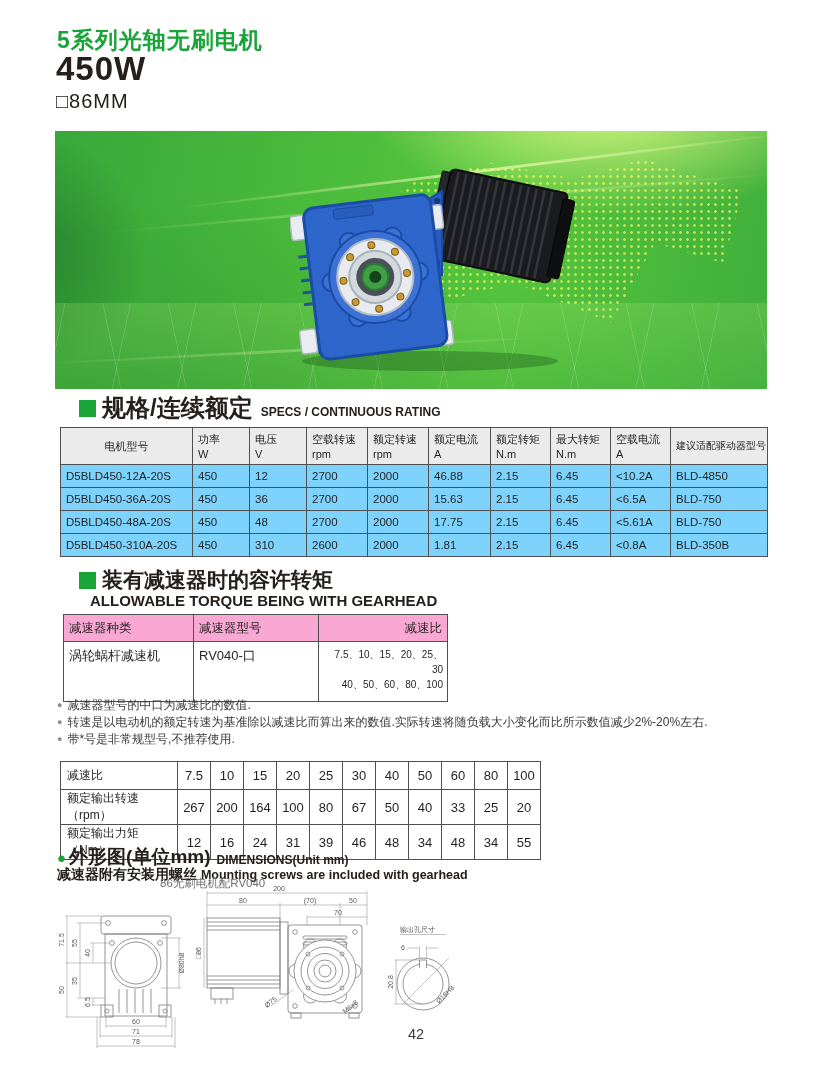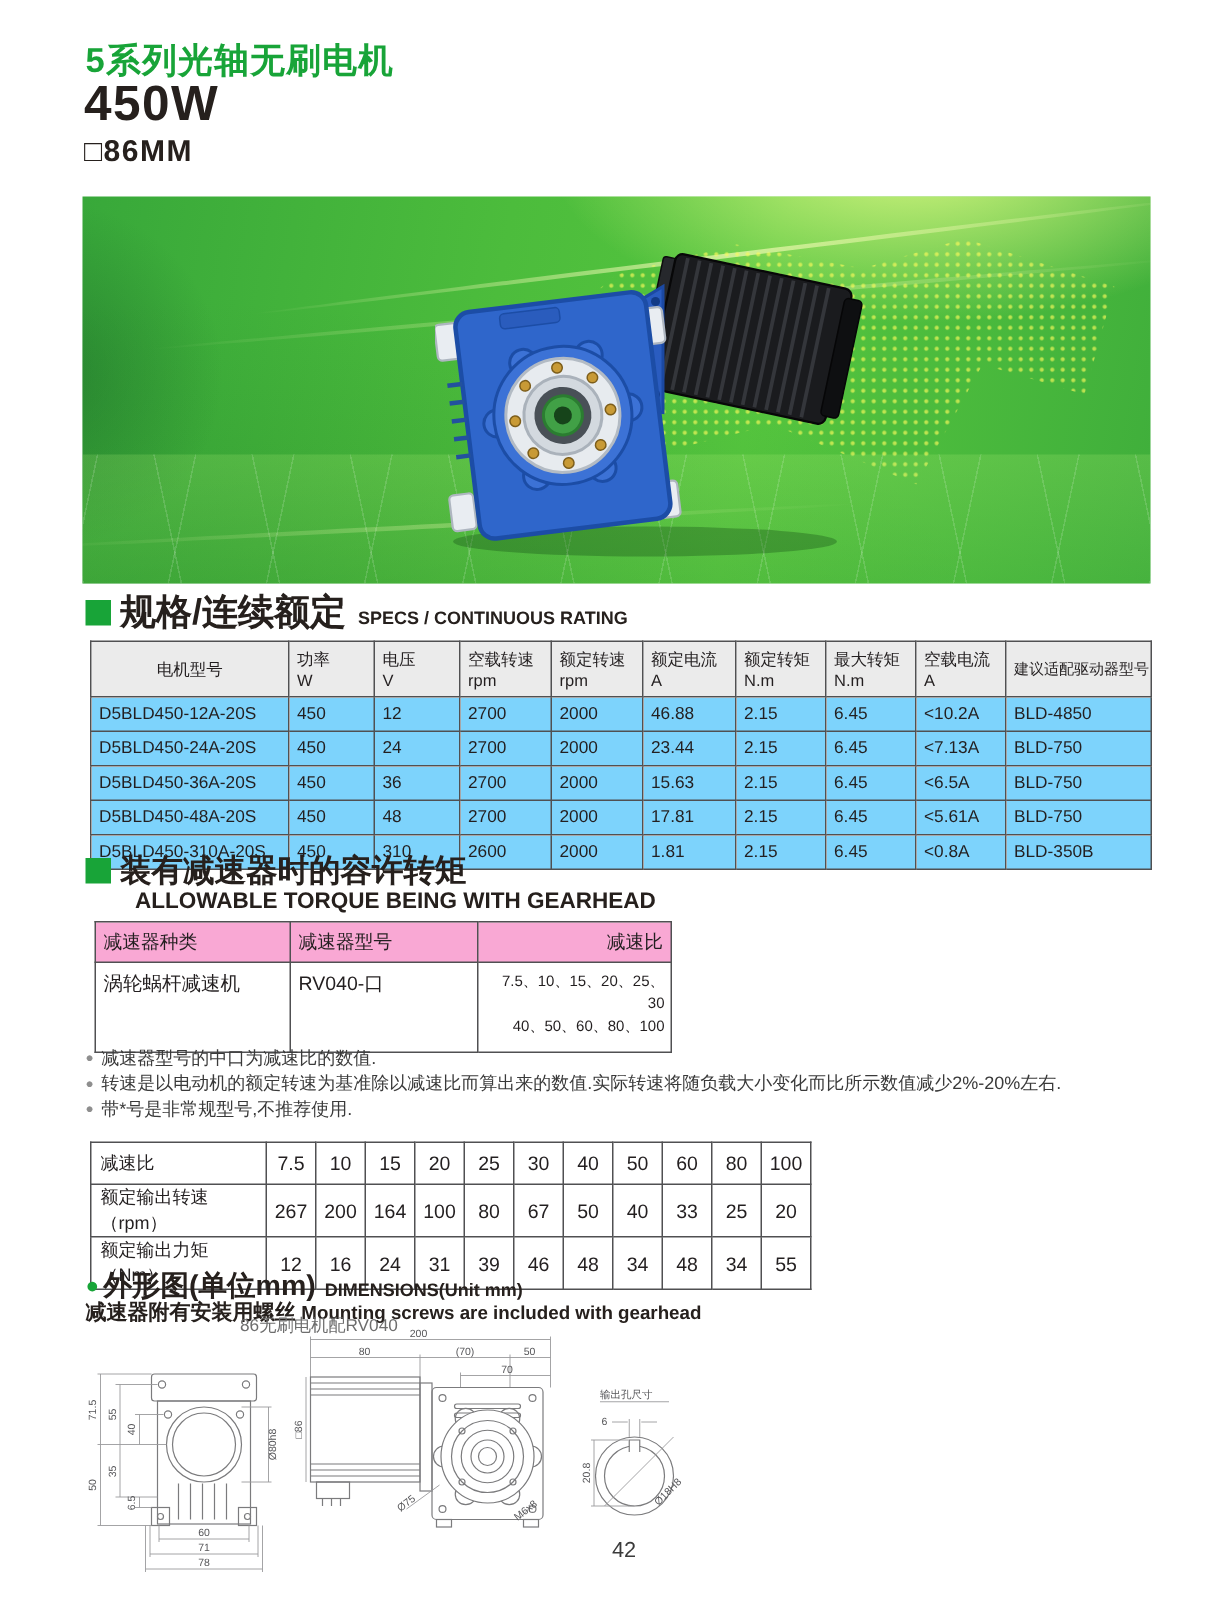--- a/index.html
+++ b/index.html
@@ -3,21 +3,21 @@
 <meta charset="utf-8">
 <style>
   html,body{margin:0;padding:0;background:#fff;}
   .page{position:relative;width:793px;height:1082px;background:#fff;overflow:hidden;
         font-family:"Liberation Sans","DejaVu Sans",sans-serif;color:#231f20;}
   .abs{position:absolute;}
 
   
   .series-title{left:57px;top:25px;font-size:23px;font-weight:bold;color:#18a438;letter-spacing:1px;}
   .power-rating{left:56px;top:50px;font-size:33px;font-weight:bold;color:#26201d;letter-spacing:1px;}
-  .frame-size{left:56px;top:90px;font-size:20px;font-weight:bold;color:#26201d;letter-spacing:1px;}
+  .frame-size{left:56px;top:90px;font-size:20px;font-weight:normal;color:#26201d;letter-spacing:1px;}
 
   
   .banner{left:55px;top:131px;width:712px;height:258px;overflow:hidden;
     background:
       radial-gradient(ellipse 420px 190px at 78% -10%, rgba(236,255,140,.85), rgba(236,255,140,0) 58%),
       radial-gradient(circle 160px at -3% 46%, rgba(22,92,38,.45), rgba(22,92,38,0) 72%),
       radial-gradient(ellipse 900px 400px at 10% 120%, rgba(28,118,34,.35), rgba(28,118,34,0) 60%),
       linear-gradient(100deg,#38a83a 0%,#4cbc3c 38%,#55c53e 62%,#3fae3b 100%);}
   .streak{position:absolute;height:3px;border-radius:50%;
     background:linear-gradient(to right, rgba(255,255,180,0), rgba(255,255,190,.65), rgba(255,255,180,0));}
@@ -29,21 +29,21 @@
     background-size:7px 7px;
     clip-path:polygon(2% 32%,14% 12%,34% 2%,55% 10%,72% 0%,97% 16%,92% 52%,75% 42%,64% 82%,40% 62%,20% 72%,6% 55%);}
   .ground-grid{position:absolute;left:0;bottom:0;width:100%;height:86px;
     background:
       repeating-linear-gradient(78deg, rgba(255,255,255,.14) 0 1px, rgba(255,255,255,0) 1px 64px),
       repeating-linear-gradient(-78deg, rgba(255,255,255,.14) 0 1px, rgba(255,255,255,0) 1px 64px),
       linear-gradient(to bottom, rgba(180,240,120,.20), rgba(90,190,70,.25));}
   .product-photo{position:absolute;left:235px;top:22px;width:330px;height:220px;}
 
   
-  .sec-row{display:flex;align-items:center;}
+  .sec-row{display:flex;align-items:center;margin-left:22px;}
   .gsq{width:17px;height:17px;background:#18a438;margin-right:6px;flex:0 0 auto;}
   .sec-cn{font-size:24px;font-weight:bold;color:#26201d;}
   .sec-en{font-size:12px;font-weight:bold;color:#26201d;margin-left:8px;margin-top:8px;}
   .sec1{left:57px;top:392px;}
   .sec2{left:57px;top:566px;}
   .sec2 .sec-cn{font-size:21px;}
   .sec2-en{left:90px;top:592px;font-size:15px;font-weight:bold;color:#26201d;}
 
   
   table{border-collapse:collapse;table-layout:fixed;}
@@ -232,50 +232,38 @@
         <td>12</td>
           <td>2700</td>
         <td>2000</td>
           <td>46.88</td>
         <td>2.15</td>
           <td>6.45</td>
         <td>&lt;10.2A</td>
           <td>BLD-4850</td>
       </tr>
       <tr>
-        <td>D5BLD450-24A-20S</td>
-          <td>450</td>
-        <td>24</td>
-          <td>2700</td>
-        <td>2000</td>
-          <td>23.44</td>
-        <td>2.15</td>
-          <td>6.45</td>
-        <td>&lt;7.13A</td>
-          <td>BLD-750</td>
-      </tr>
-      <tr>
         <td>D5BLD450-36A-20S</td>
           <td>450</td>
         <td>36</td>
           <td>2700</td>
         <td>2000</td>
           <td>15.63</td>
         <td>2.15</td>
           <td>6.45</td>
         <td>&lt;6.5A</td>
           <td>BLD-750</td>
       </tr>
       <tr>
         <td>D5BLD450-48A-20S</td>
           <td>450</td>
         <td>48</td>
           <td>2700</td>
         <td>2000</td>
-          <td>17.81</td>
+          <td>17.75</td>
         <td>2.15</td>
           <td>6.45</td>
         <td>&lt;5.61A</td>
           <td>BLD-750</td>
       </tr>
       <tr>
         <td>D5BLD450-310A-20S</td>
           <td>450</td>
         <td>310</td>
           <td>2600</td>

